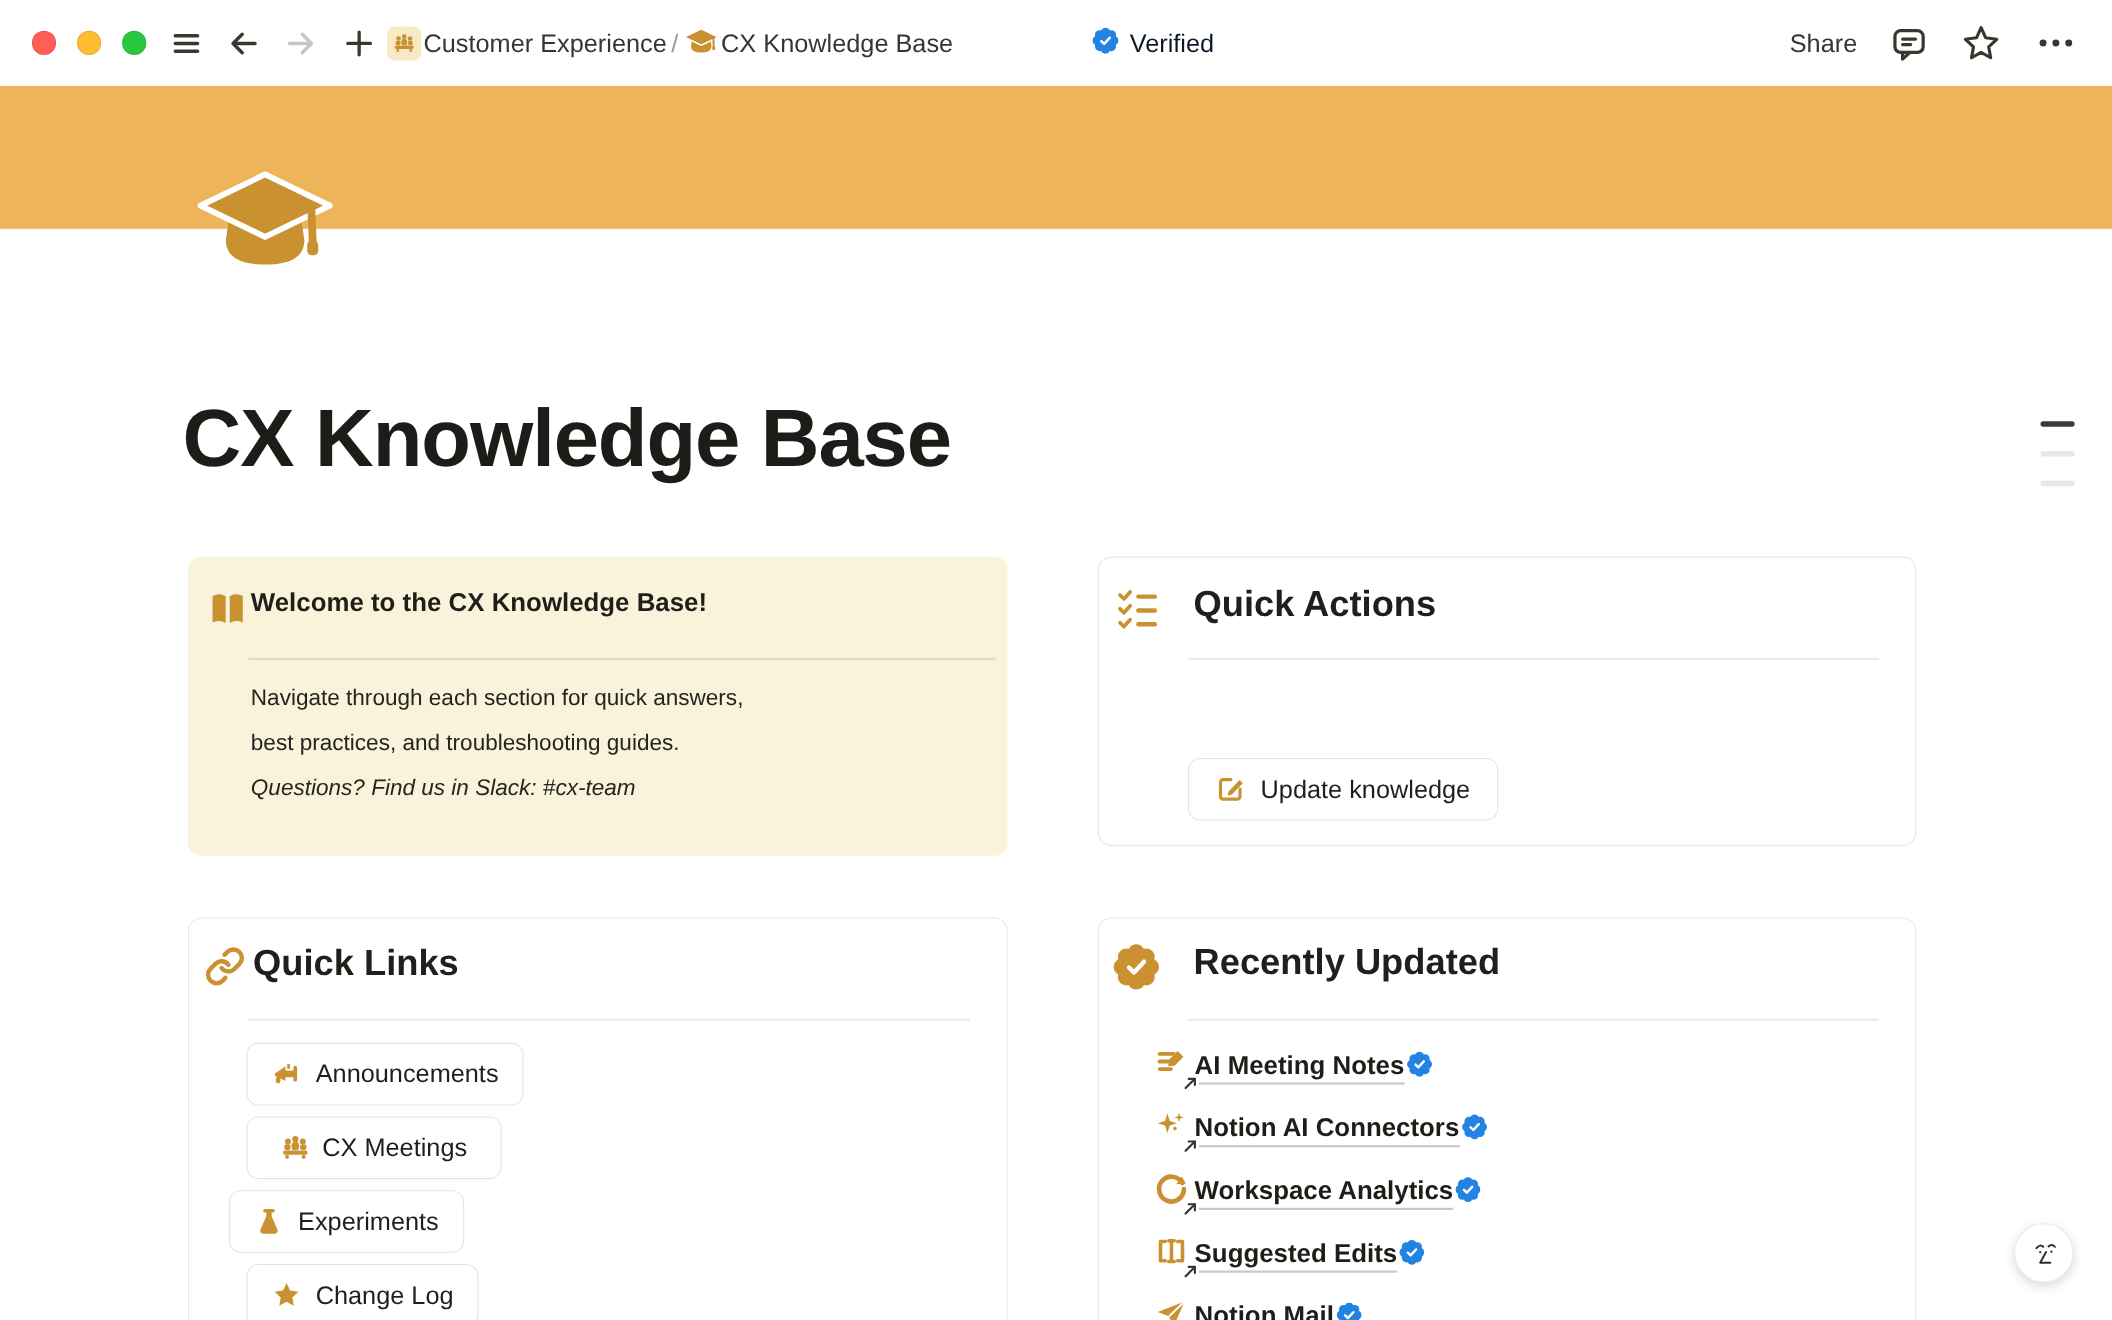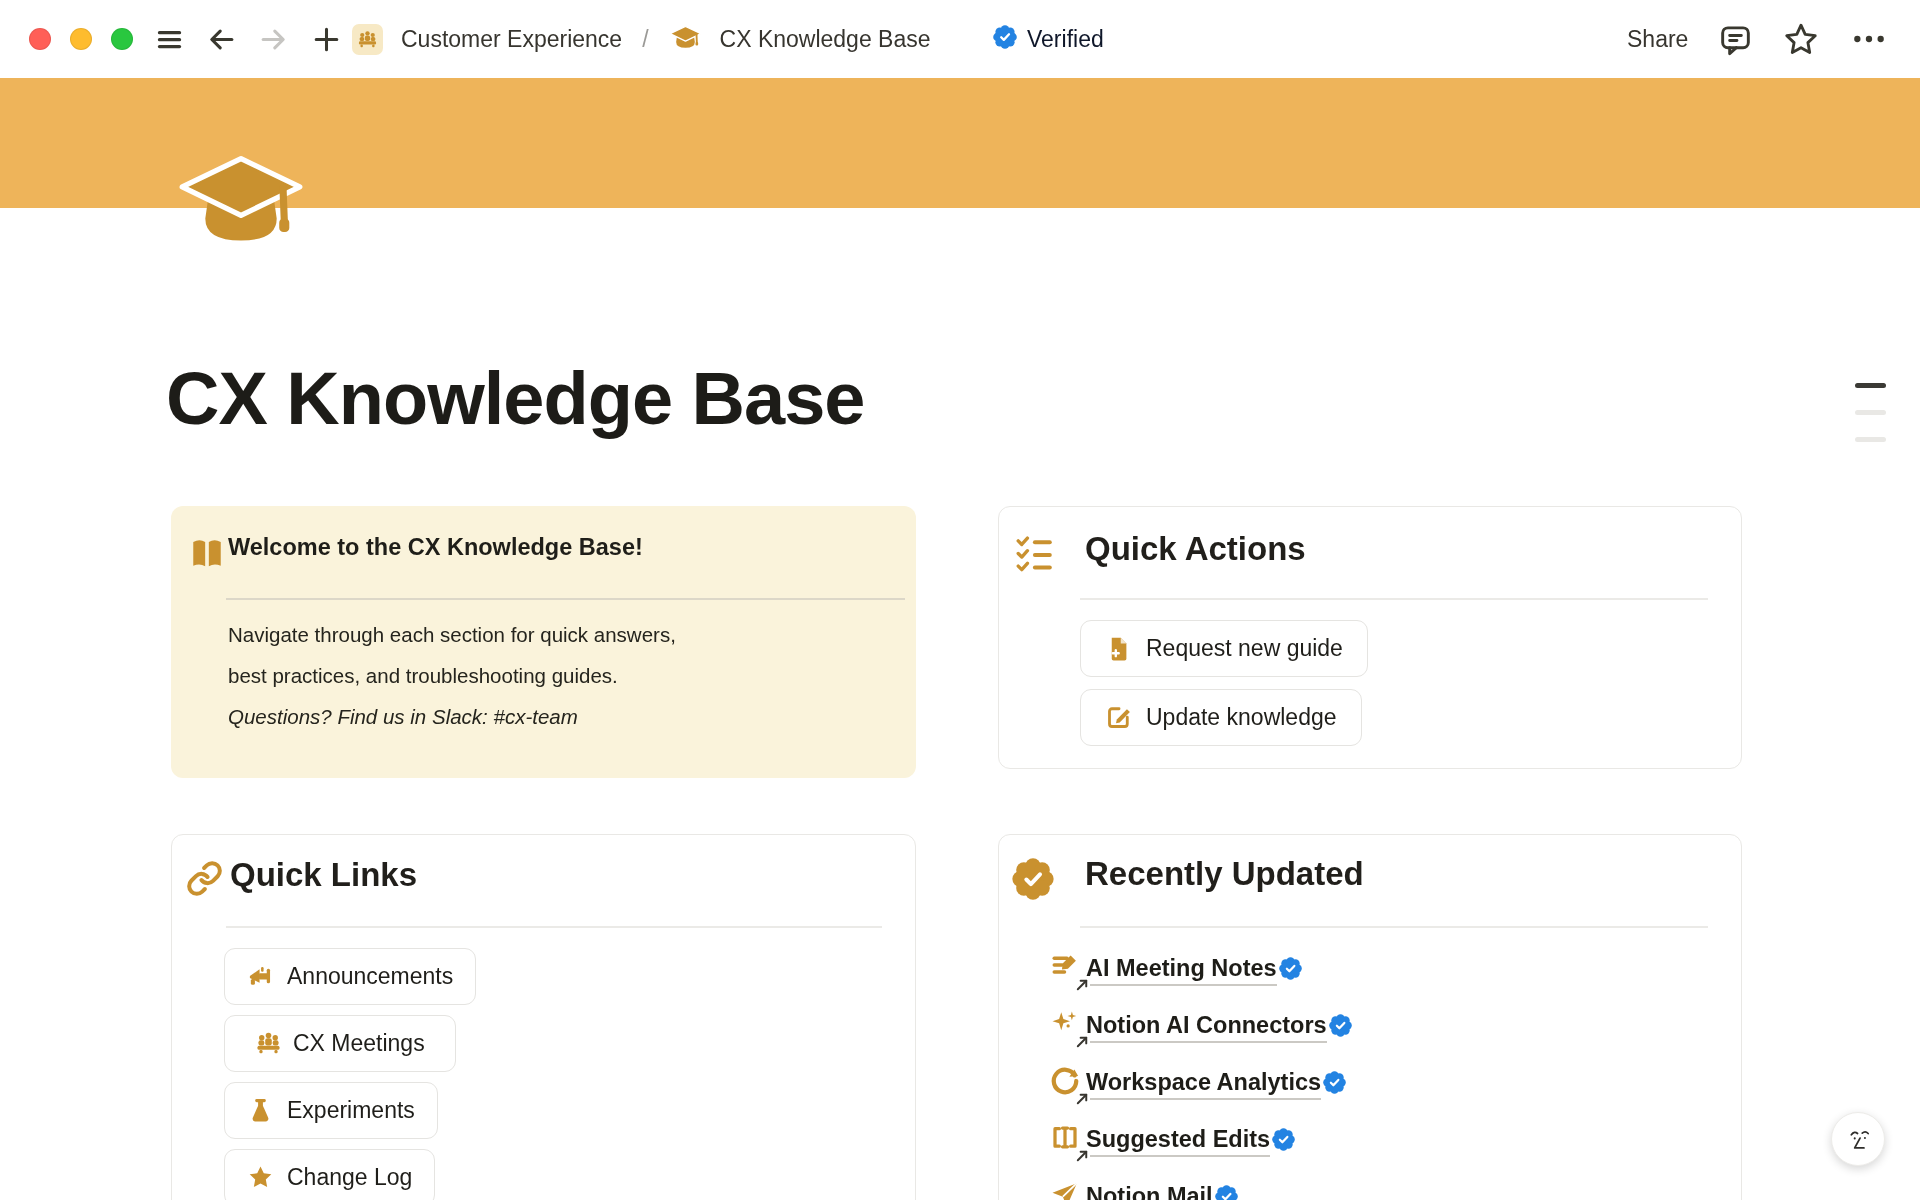--- a/index.html
+++ b/index.html
@@ -8,21 +8,21 @@
   .stage { position:relative; width:1920px; height:1200px; overflow:hidden; background:#fff; }
 
   
   .topbar { position:absolute; left:0; top:0; width:1920px; height:78px; background:#fff; z-index:5; }
   .tb-group { position:absolute; top:0; height:78px; display:flex; align-items:center; }
   .lights { left:29px; gap:19px; }
   .light { width:22px; height:22px; border-radius:50%; box-shadow:inset 0 0 0 1px rgba(0,0,0,.08); }
   .light.red{ background:#FF5F57; } .light.yellow{ background:#FEBC2E; } .light.green{ background:#29C73F; }
   .navicons { left:154px; gap:21px; }
   .navicons svg { display:block; }
-  .breadcrumb { left:352px; gap:18px; font-size:23px; color:#37352F; }
+  .breadcrumb { left:352px; gap:2px; font-size:23px; color:#37352F; }
   .crumb-chip { width:31px; height:31px; border-radius:7px; background:#F7E9C5; display:flex; align-items:center; justify-content:center; }
   .crumb-sep { color:#9B9A97; padding:0 2px; }
   .crumb-label { white-space:nowrap; }
   .verified-tag { left:993px; gap:10px; }
   .verified-text { font-size:23px; color:#0f172a; }
   .tb-actions { left:1627px; gap:30px; }
   .share-label { font-size:23px; color:#37352F; cursor:default; }
   .tb-icon { display:flex; align-items:center; justify-content:center; }
 
   
@@ -226,30 +226,20 @@
         <g fill="#C9912F">
           <rect x="18" y="7" width="18" height="3.8" rx="1.9"></rect>
           <rect x="18" y="19" width="18" height="3.8" rx="1.9"></rect>
           <rect x="18" y="31" width="18" height="3.8" rx="1.9"></rect>
         </g>
       </svg>
   </span>
   <div class="h2" style="left:1085px; top:530px;">Quick Actions</div>
   <div class="divider" style="left:1080px; top:598px; width:628px;"></div>
 
-  <button class="nbtn" style="left:1080px; top:620px;">
-    <svg width="27" height="27" viewBox="0 0 24 24">
-        <path d="M6 2.5h8l5 5v13.5a1.6 1.6 0 0 1-1.6 1.6H7.6A1.6 1.6 0 0 1 6 21Z" fill="#C9912F"></path>
-        <path d="M14 2.5l5 5h-5Z" fill="#FFFFFF" opacity=".75"></path>
-        <g stroke="#fff" stroke-width="2.1" stroke-linecap="round">
-          <path d="M9.6 13.6v5.2M7 16.2h5.2"></path>
-        </g>
-      </svg>
-    <span>Request new guide</span>
-  </button>
   <button class="nbtn" style="left:1080px; top:689px;">
     <svg width="27" height="27" viewBox="0 0 24 24">
         <path d="M12.5 4.2H6.2A2.2 2.2 0 0 0 4 6.4v11.4A2.2 2.2 0 0 0 6.2 20h11.4a2.2 2.2 0 0 0 2.2-2.2v-6" fill="none" stroke="#C9912F" stroke-width="2.5" stroke-linecap="round"></path>
         <path d="M10.5 13.8l9-9.2 2.6 2.6-9 9.2-3.3.7Z" fill="#C9912F"></path>
       </svg>
     <span>Update knowledge</span>
   </button>
 
   <div class="card ql"></div>
   <span class="abs" style="left:186px; top:860px;">
@@ -282,21 +272,21 @@
           <rect x="10.6" y="8.6" width="6.8" height="7.5" rx="2.4"></rect>
           <rect x="3.6" y="10.6" width="6" height="5.5" rx="2.2"></rect>
           <rect x="18.4" y="10.6" width="6" height="5.5" rx="2.2"></rect>
           <rect x="2.6" y="16.4" width="22.8" height="4.2" rx="1.6"></rect>
           <rect x="4.6" y="20.8" width="3.2" height="3.4" rx="1.2"></rect>
           <rect x="20.2" y="20.8" width="3.2" height="3.4" rx="1.2"></rect>
         </g>
       </svg>
     <span>CX Meetings</span>
   </button>
-  <button class="nbtn" style="left:224px; top:1082px; gap:13px; padding:0 22px;">
+  <button class="nbtn" style="left:208px; top:1082px; gap:13px; padding:0 22px;">
     <svg width="27" height="27" viewBox="0 0 28 28">
         <g fill="#C9912F">
           <rect x="8.5" y="2.2" width="11" height="3.2" rx="1.5"></rect>
           <rect x="11.5" y="4.5" width="5" height="5"></rect>
           <path d="M11.5 9 L6 21.5 a3 3 0 0 0 2.8 4 h10.4 a3 3 0 0 0 2.8 -4 L16.5 9 Z"></path>
         </g>
       </svg>
     <span>Experiments</span>
   </button>
   <button class="nbtn" style="left:224px; top:1149px; gap:13px; padding:0 22px;">

